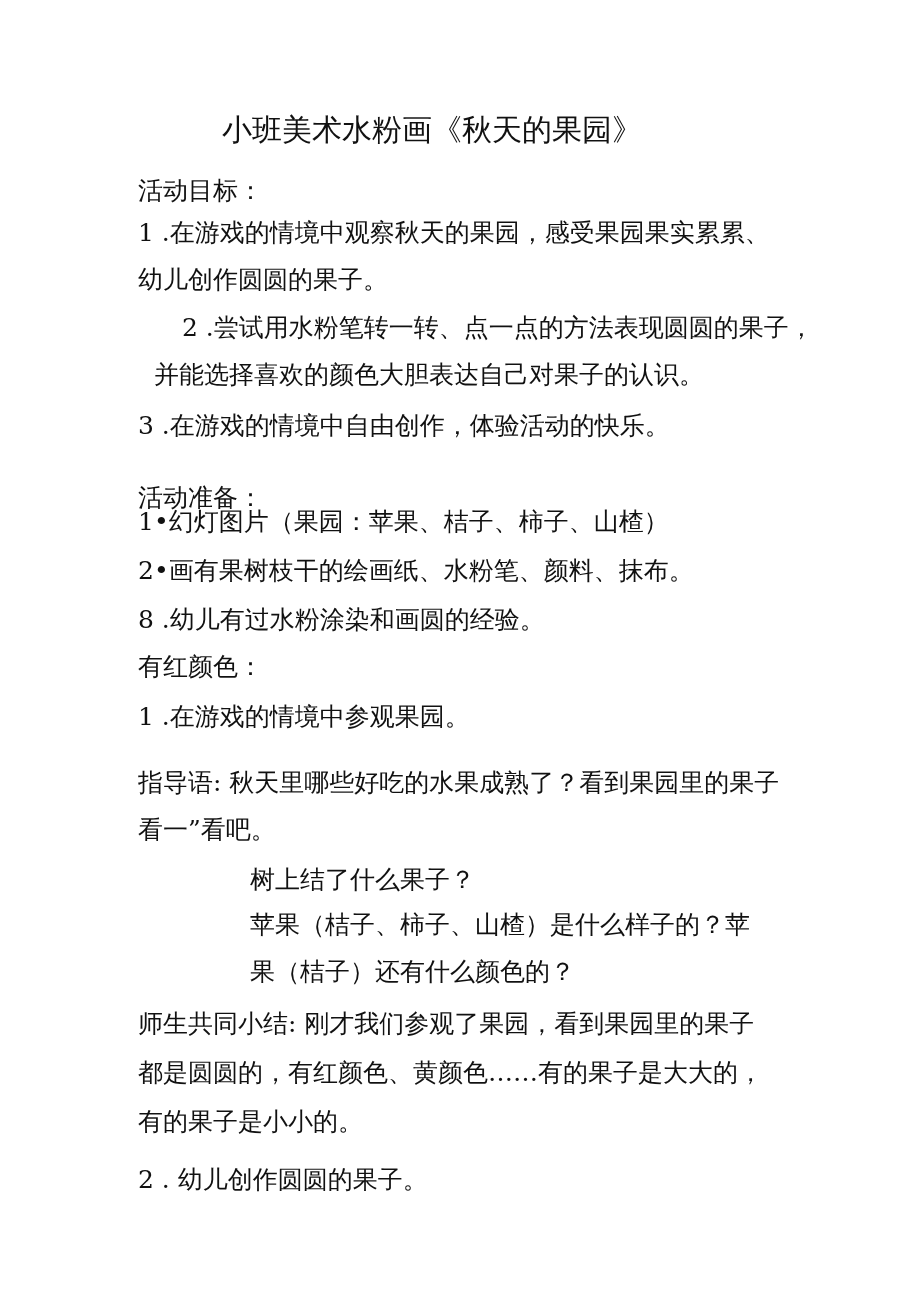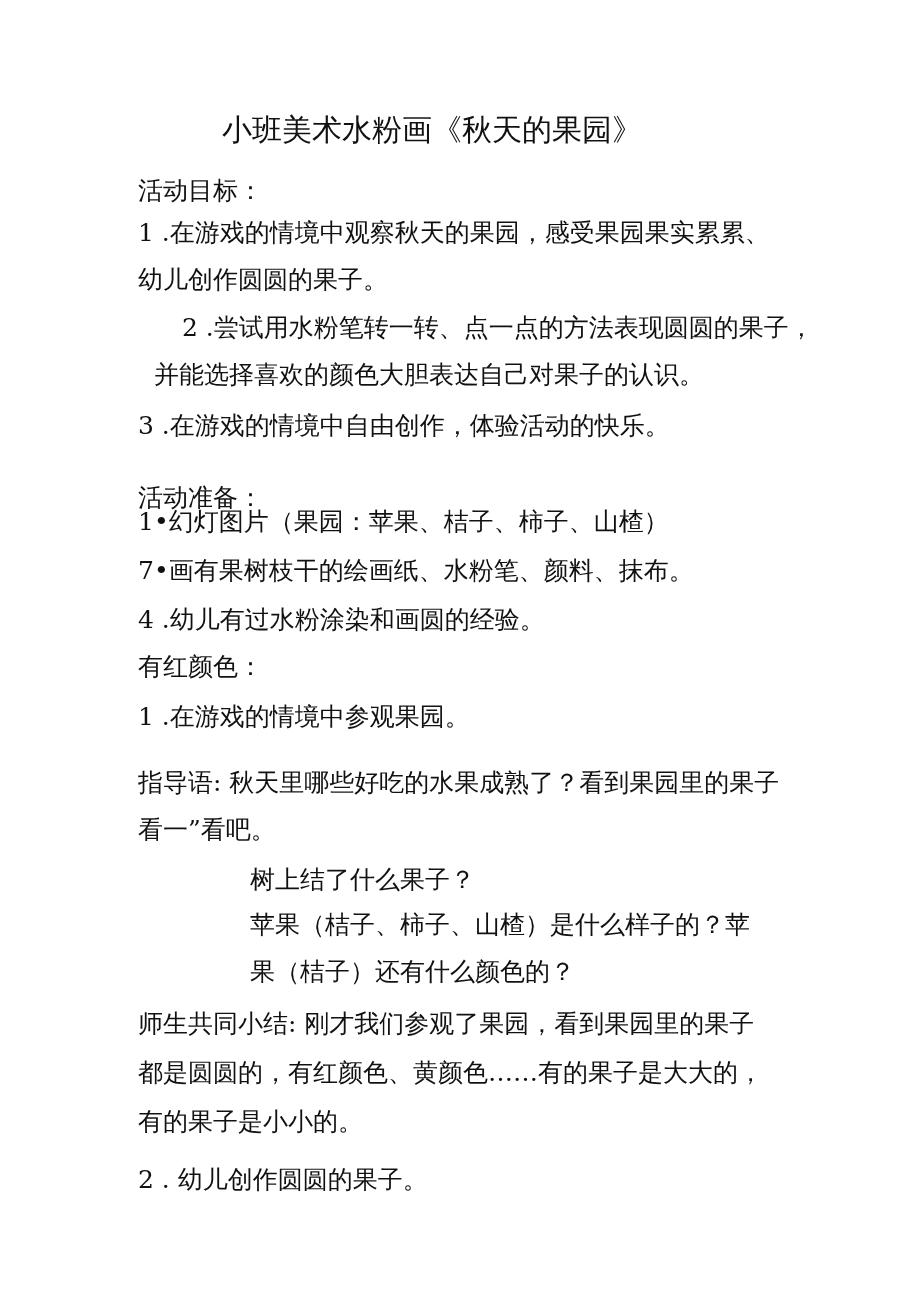--- a/index.html
+++ b/index.html
@@ -17,22 +17,22 @@
 
   <div class="line" style="top:169px;margin-top:7px;">活动目标：</div>
   <div class="line" style="top:218px;">1 .在游戏的情境中观察秋天的果园，感受果园果实累累、</div>
   <div class="line" style="top:265px;">幼儿创作圆圆的果子。</div>
   <div class="line" style="top:313px;margin-left:44px;">2 .尝试用水粉笔转一转、点一点的方法表现圆圆的果子，</div>
   <div class="line" style="top:360px;margin-left:16px;">并能选择喜欢的颜色大胆表达自己对果子的认识。</div>
   <div class="line" style="top:411px;">3 .在游戏的情境中自由创作，体验活动的快乐。</div>
 
   <div class="line" style="top:459px;margin-top:24px;">活动准备：</div>
   <div class="line" style="top:507px;">1•幻灯图片（果园：苹果、桔子、柿子、山楂）</div>
-  <div class="line" style="top:556px;">7•画有果树枝干的绘画纸、水粉笔、颜料、抹布。</div>
-  <div class="line" style="top:605px;">4 .幼儿有过水粉涂染和画圆的经验。</div>
+  <div class="line" style="top:556px;">2•画有果树枝干的绘画纸、水粉笔、颜料、抹布。</div>
+  <div class="line" style="top:605px;">8 .幼儿有过水粉涂染和画圆的经验。</div>
 
   <div class="line" style="top:652px;">有红颜色：</div>
   <div class="line" style="top:702px;">1 .在游戏的情境中参观果园。</div>
 
   <div class="line" style="top:768px;">指导语: 秋天里哪些好吃的水果成熟了？看到果园里的果子</div>
   <div class="line" style="top:815px;text-align:center;">看一”看吧。</div>
 
   <div class="line indent" style="top:865px;">树上结了什么果子？</div>
   <div class="line indent" style="top:910px;">苹果（桔子、柿子、山楂）是什么样子的？苹</div>
   <div class="line indent" style="top:957px;">果（桔子）还有什么颜色的？</div>

